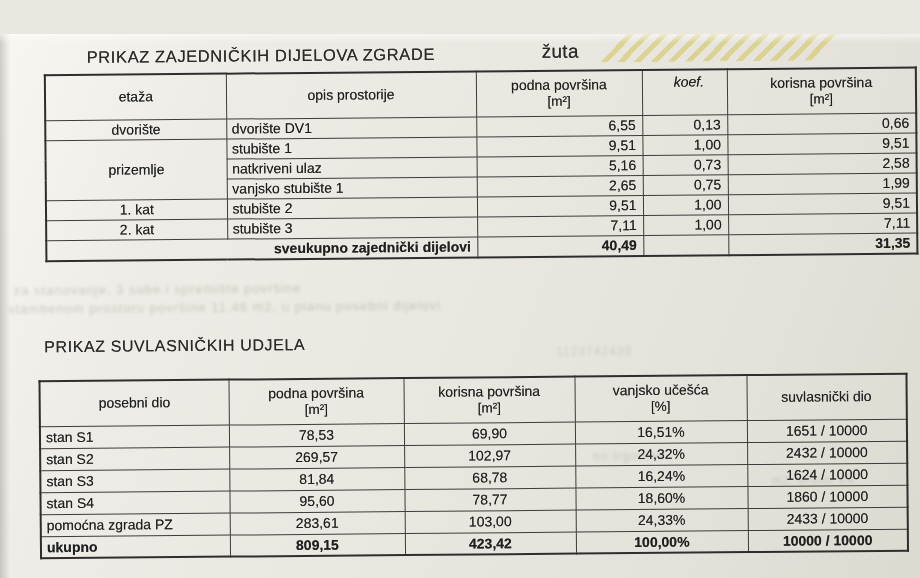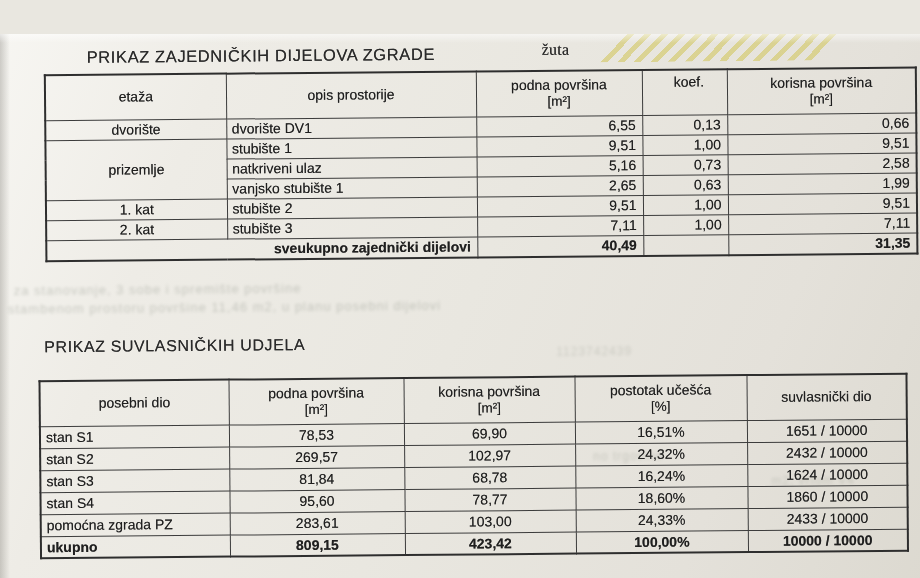--- a/index.html
+++ b/index.html
@@ -46,21 +46,21 @@
   }
   .title {
     position: absolute;
     font-size: 16.5px;
     letter-spacing: 0.6px;
     color: #2a2a2a;
     text-shadow: 0 0 0.6px rgba(40,40,40,0.75);
     white-space: nowrap;
   }
   .title1 { left: 89px; top: 14px; }
-  .zuta   { left: 544px; top: 11px; font-size: 16px; letter-spacing: 0.3px; font-family: Liberation Serif, serif; }
+  .zuta   { left: 544px; top: 11px; font-size: 19px; letter-spacing: 0.3px; }
   .title2 { left: 44px; top: 304px; font-size: 16px; }
 
   table {
     position: absolute;
     border-collapse: collapse;
     table-layout: fixed;
     font-size: 14px;
     color: #1f1f1f;
     text-shadow: 0 0 0.5px rgba(35,35,35,0.65);
   }
@@ -79,21 +79,21 @@
   .t1 tr.ftr td { height: 21px; }
   .t2 td { height: 22px; }
   .t2 tr.hdr td { height: 45px; }
   .hdr td { text-align: center; line-height: 1.25; }
   .hdr .sub { font-size: 13.5px; }
 
   .al { text-align: left;  padding-left: 5px; }
   .ac { text-align: center; }
   .ar { text-align: right; padding-right: 6px; }
   .b  { font-weight: 700; }
-  .koef-hdr { text-align: left; padding-left: 9px; vertical-align: top; padding-top: 3px; }
+  .koef-hdr { text-align: left; padding-left: 9px; vertical-align: top; padding-top: 3px; font-style: italic; }
 
   .bleed {
     position: absolute;
     color: #6d7468;
     filter: blur(1.4px);
     opacity: 0.30;
     font-size: 13px;
     letter-spacing: 1px;
     white-space: nowrap;
     pointer-events: none;
@@ -154,21 +154,21 @@
       </tr>
       <tr>
         <td class="al">natkriveni ulaz</td>
         <td class="ar">5,16</td>
         <td class="ar">0,73</td>
         <td class="ar">2,58</td>
       </tr>
       <tr>
         <td class="al">vanjsko stubište 1</td>
         <td class="ar">2,65</td>
-        <td class="ar">0,63</td>
+        <td class="ar">0,75</td>
         <td class="ar">1,99</td>
       </tr>
       <tr>
         <td class="ac">1. kat</td>
         <td class="al">stubište 2</td>
         <td class="ar">9,51</td>
         <td class="ar">1,00</td>
         <td class="ar">9,51</td>
       </tr>
       <tr>
@@ -202,21 +202,21 @@
         <td>posebni dio</td>
         <td>
           <div>podna površina</div>
           <div class="sub">[m²]</div>
         </td>
         <td>
           <div>korisna površina</div>
           <div class="sub">[m²]</div>
         </td>
         <td>
-          <div>postotak učešća</div>
+          <div>vanjsko učešća</div>
           <div class="sub">[%]</div>
         </td>
         <td>suvlasnički dio</td>
       </tr>
       <tr>
         <td class="al">stan S1</td>
         <td class="ac">78,53</td>
         <td class="ac">69,90</td>
         <td class="ac">16,51%</td>
         <td class="ac">1651 / 10000</td>

